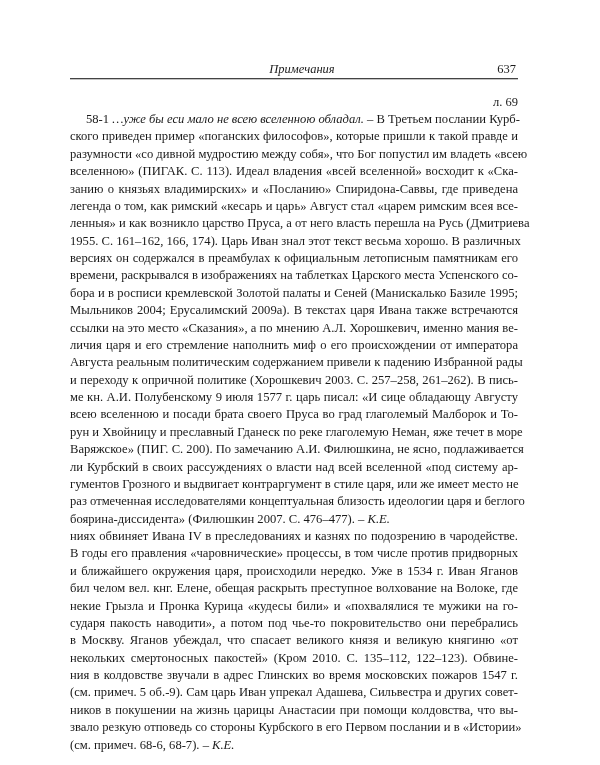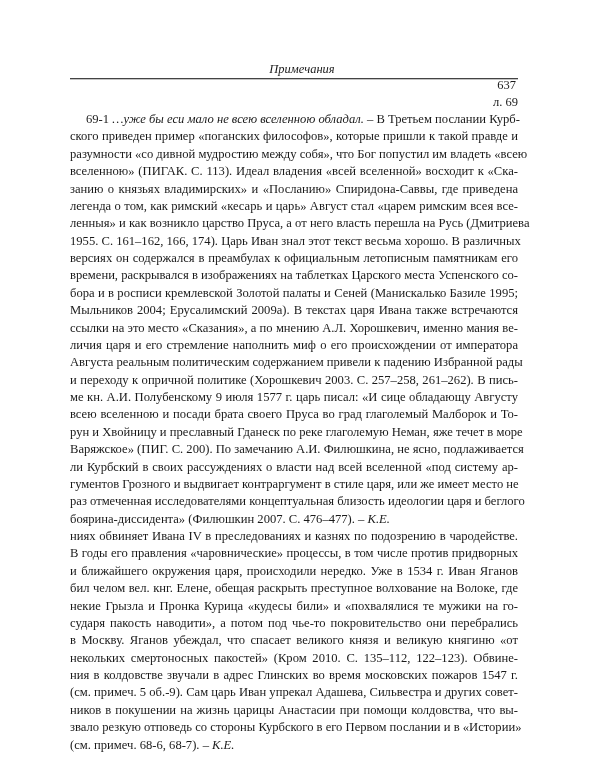--- a/index.html
+++ b/index.html
@@ -7,21 +7,21 @@
     width:600px; height:765px; background:#ffffff; position:relative; overflow:hidden;
     font-family:"Liberation Serif", "DejaVu Serif", serif; color:#1a1a1a;
   }
   .running-head {
     position:absolute; left:70px; top:61px; width:448px; height:16px;
     font-size:12.5px; line-height:16px;
   }
   .running-title {
     position:absolute; left:16px; right:0; text-align:center; font-style:italic;
   }
-  .page-number { position:absolute; right:2px; top:16px; }
+  .page-number { position:absolute; right:2px; top:0; }
   .rule {
     position:absolute; left:70px; top:78px; width:448px; height:1px;
     background:#444; box-shadow:0 0.5px 0 #888;
   }
   .leaf-heading {
     position:absolute; left:70px; width:448px; top:94px; text-align:right;
     font-size:12.5px; line-height:16px;
   }
   .body-text {
     position:absolute; left:70px; top:111px; width:448px;
@@ -41,21 +41,21 @@
 <div class="running-head">
   <span class="running-title">Примечания</span>
   <span class="page-number">637</span>
 </div>
 <div class="rule"></div>
 
 <div class="leaf-heading">л. 69</div>
 
 <div class="body-text" id="body-text">
     <div>
-      <span class="line indent"><span>69-1 </span><span class="lemma">…уже бы еси мало не всею вселенною обладал.</span><span> – В Третьем послании Курб-</span></span>
+      <span class="line indent"><span>58-1 </span><span class="lemma">…уже бы еси мало не всею вселенною обладал.</span><span> – В Третьем послании Курб-</span></span>
       <span class="line"><span>ского приведен пример  «поганских философов», которые пришли к такой правде и</span></span>
       <span class="line"><span>разумности «со дивной мудростию между собя», что Бог попустил им владеть «всею</span></span>
       <span class="line"><span>вселенною» (ПИГАК. С. 113). Идеал владения «всей вселенной» восходит к «Ска-</span></span>
       <span class="line"><span>занию о князьях владимирских» и «Посланию» Спиридона-Саввы, где приведена</span></span>
       <span class="line"><span>легенда о том, как римский «кесарь и царь» Август стал «царем римским всея все-</span></span>
       <span class="line"><span>ленныя» и как возникло царство Пруса, а от него власть перешла на Русь (Дмитриева</span></span>
       <span class="line"><span>1955. С. 161–162, 166, 174). Царь Иван знал этот текст весьма хорошо. В различных</span></span>
       <span class="line"><span>версиях он содержался в преамбулах к официальным летописным памятникам его</span></span>
       <span class="line"><span>времени, раскрывался в изображениях на таблетках Царского места Успенского со-</span></span>
       <span class="line"><span>бора и в росписи кремлевской Золотой палаты и Сеней (Манискалько Базиле 1995;</span></span>

